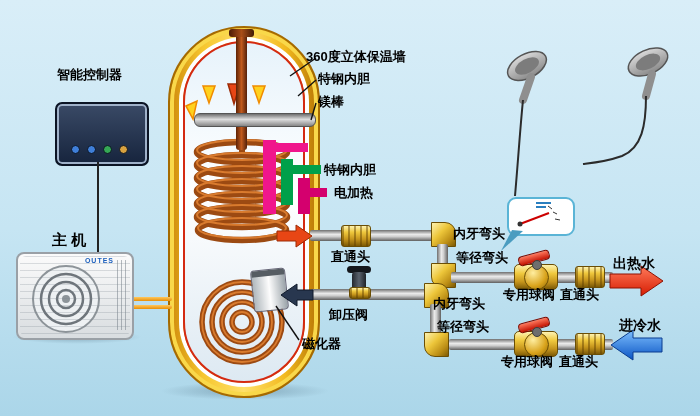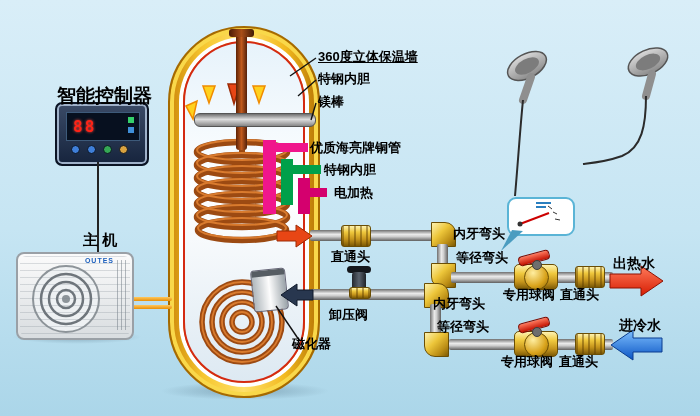--- a/index.html
+++ b/index.html
@@ -171,25 +171,20 @@
     <div class="valve-lever"></div>
     <div class="valve-ball"></div>
     <div class="valve-pivot"></div>
   </div>
   <div class="fitting" style="left:575px;top:333px;width:28px;height:20px;"></div>
 
   <div class="hose-pipe" style="left:130px;top:297px;width:42px;"></div>
   <div class="hose-pipe" style="left:130px;top:305px;width:42px;"></div>
 
   <div class="abs controller">
-    <div class="ctrl-screen">
-      <span class="ctrl-digits">88</span>
-      <div class="ctrl-ind" style="right:5px;top:4px;background:#35d06a;"></div>
-      <div class="ctrl-ind" style="right:5px;top:14px;background:#3f8fd9;"></div>
-    </div>
     <div class="ctrl-btn" style="left:14px;top:41px;background:#3f7fd9;"></div>
     <div class="ctrl-btn" style="left:30px;top:41px;background:#3f7fd9;"></div>
     <div class="ctrl-btn" style="left:46px;top:41px;background:#35a855;"></div>
     <div class="ctrl-btn" style="left:62px;top:41px;background:#d9a23f;"></div>
   </div>
 
   <div class="abs main-unit">
     <span class="unit-brand">OUTES</span>
     <svg width="114" height="84" style="position:absolute;left:0;top:0;">
       <circle cx="48" cy="45" r="33" fill="#eef1f3" stroke="#8d9499" stroke-width="2"></circle>
@@ -257,39 +252,38 @@
       <rect x="536" y="206" width="10" height="2" fill="#2a7fbf"></rect>
     </g>
 
     <polygon points="277,231 296,231 296,225 312,236 296,247 296,241 277,241" fill="#e84615" stroke="#9c2a05" stroke-width="1"></polygon>
     <polygon points="313,290 297,290 297,284 281,295 297,306 297,300 313,300" fill="#28374f" stroke="#101b2b" stroke-width="1"></polygon>
 
     <polygon points="610,274 641,274 641,266 663,281 641,296 641,288 610,288" fill="url(#gradHot)" stroke="#8e1202" stroke-width="1"></polygon>
     <polygon points="662,338 633,338 633,330 611,345 633,360 633,352 662,352" fill="url(#gradCold)" stroke="#0a3d8f" stroke-width="1"></polygon>
   </svg>
 
-  <div class="lbl" style="left:57px;top:86px;font-size:19px;">智能控制器</div>
-  <div class="lbl big" style="left:52px;top:232px;margin-left:31px;">主 机</div>
-
-  <div class="lbl" style="left:318px;top:50px;text-decoration:underline;">360度立体保温墙</div>
+  <div class="lbl" style="left:57px;top:68px;font-size:13px;">智能控制器</div>
+  <div class="lbl big" style="left:52px;top:232px;">主 机</div>
+
+  <div class="lbl" style="left:306px;top:50px;">360度立体保温墙</div>
   <div class="lbl" style="left:318px;top:72px;text-align:right;">特钢内胆</div>
   <div class="lbl" style="left:318px;top:95px;">镁棒</div>
-  <div class="lbl" style="left:310px;top:141px;">优质海亮牌铜管</div>
   <div class="lbl" style="left:324px;top:163px;">特钢内胆</div>
   <div class="lbl" style="left:334px;top:186px;">电加热</div>
 
   <div class="lbl" style="left:331px;top:250px;">直通头</div>
   <div class="lbl" style="left:453px;top:227px;">内牙弯头</div>
   <div class="lbl" style="left:456px;top:251px;">等径弯头</div>
   <div class="lbl" style="left:503px;top:288px;">专用球阀</div>
   <div class="lbl" style="left:560px;top:288px;">直通头</div>
   <div class="lbl" style="left:613px;top:256px;font-size:14px;">出热水</div>
 
   <div class="lbl" style="left:329px;top:308px;">卸压阀</div>
   <div class="lbl" style="left:433px;top:297px;">内牙弯头</div>
   <div class="lbl" style="left:437px;top:320px;">等径弯头</div>
   <div class="lbl" style="left:501px;top:355px;">专用球阀</div>
   <div class="lbl" style="left:559px;top:355px;">直通头</div>
   <div class="lbl" style="left:619px;top:318px;font-size:14px;">进冷水</div>
 
-  <div class="lbl" style="left:292px;top:337px;font-family:Liberation Serif, serif;">磁化器</div>
+  <div class="lbl" style="left:302px;top:337px;font-family:Liberation Serif, serif;">磁化器</div>
 
 </div>
 
 </body></html>

